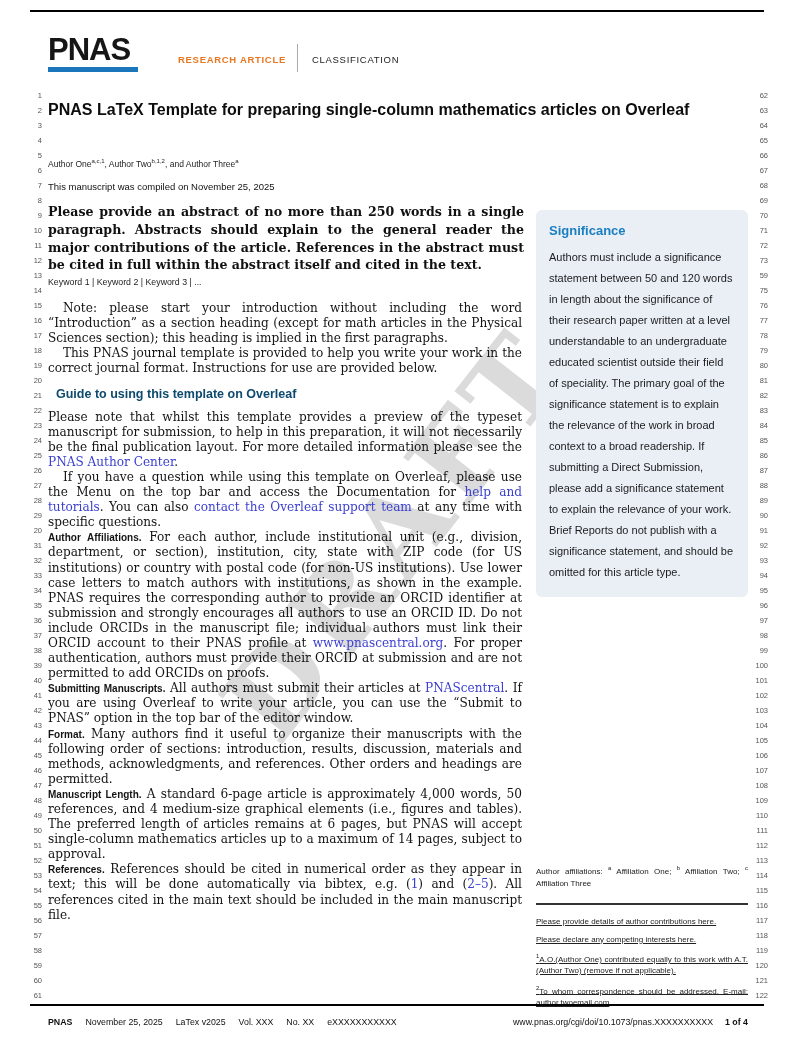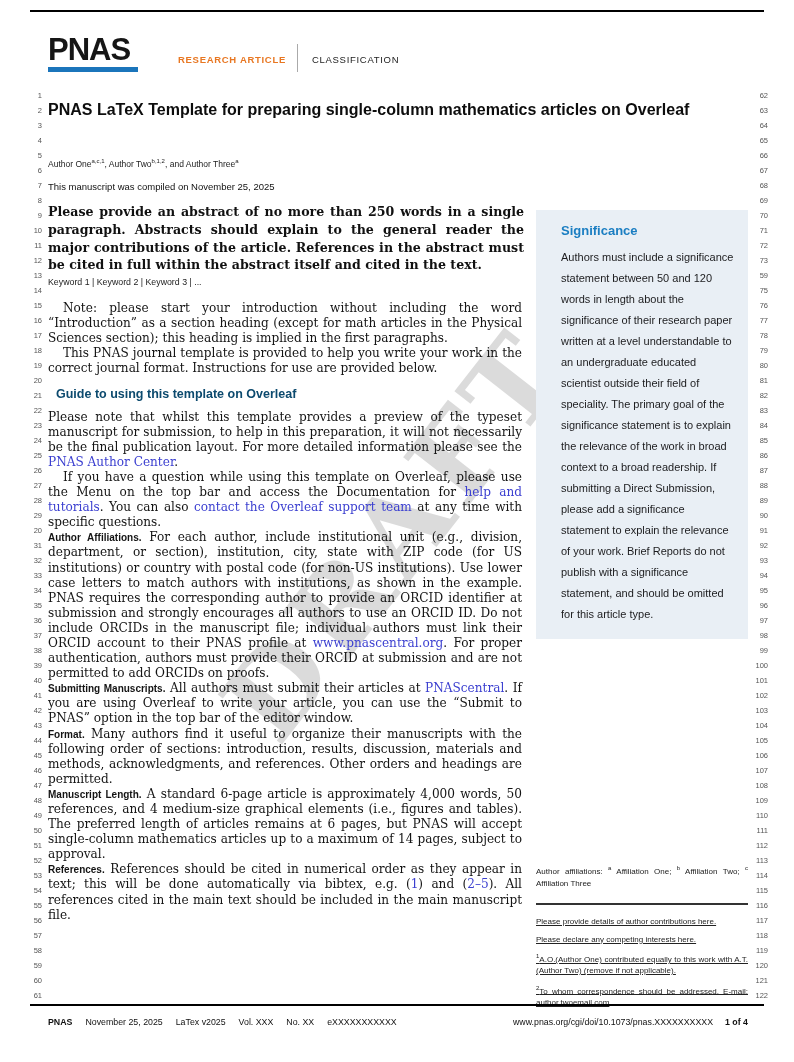--- a/index.html
+++ b/index.html
@@ -49,21 +49,21 @@
   .body-col p{margin:0;}
   .indent{text-indent:15px;}
   .sect-head{font-family:"Liberation Sans",sans-serif;font-size:12.5px;font-weight:bold;
              margin:11px 0 7px 8px;text-align:left;color:#0c4a6e;}
   .runin{font-family:"Liberation Sans",sans-serif;font-size:10px;font-weight:bold;}
   .gap{margin-top:10px;}
   a.link{color:var(--link);text-decoration:none;cursor:pointer;}
 
   
   .sigbox{position:absolute;left:536px;top:210px;width:212px;background:var(--sigbg);
-          border-radius:0;padding:13px 13px 14px 25px;z-index:2;}
+          border-radius:6px;padding:13px 13px 14px 13px;z-index:2;}
   .sigbox h2{font-size:13px;font-weight:bold;color:var(--sigblue);margin-bottom:9px;}
   .sigbox .sigtext{font-size:11px;line-height:21px;color:#1c1c1e;}
   .affil{position:absolute;left:536px;top:862px;width:212px;font-size:8px;line-height:12.5px;
          color:#222;text-align:justify;}
   .affil sup{font-size:6px;}
   .side-rule{position:absolute;left:536px;top:903px;width:212px;height:1.5px;background:#333;}
   .sidenotes{position:absolute;left:536px;top:916px;width:212px;font-size:8px;
              line-height:11.5px;color:#222;text-align:justify;}
   .sidenotes p{margin-bottom:6px;text-decoration:underline;}
   .sidenotes sup{font-size:6px;}

